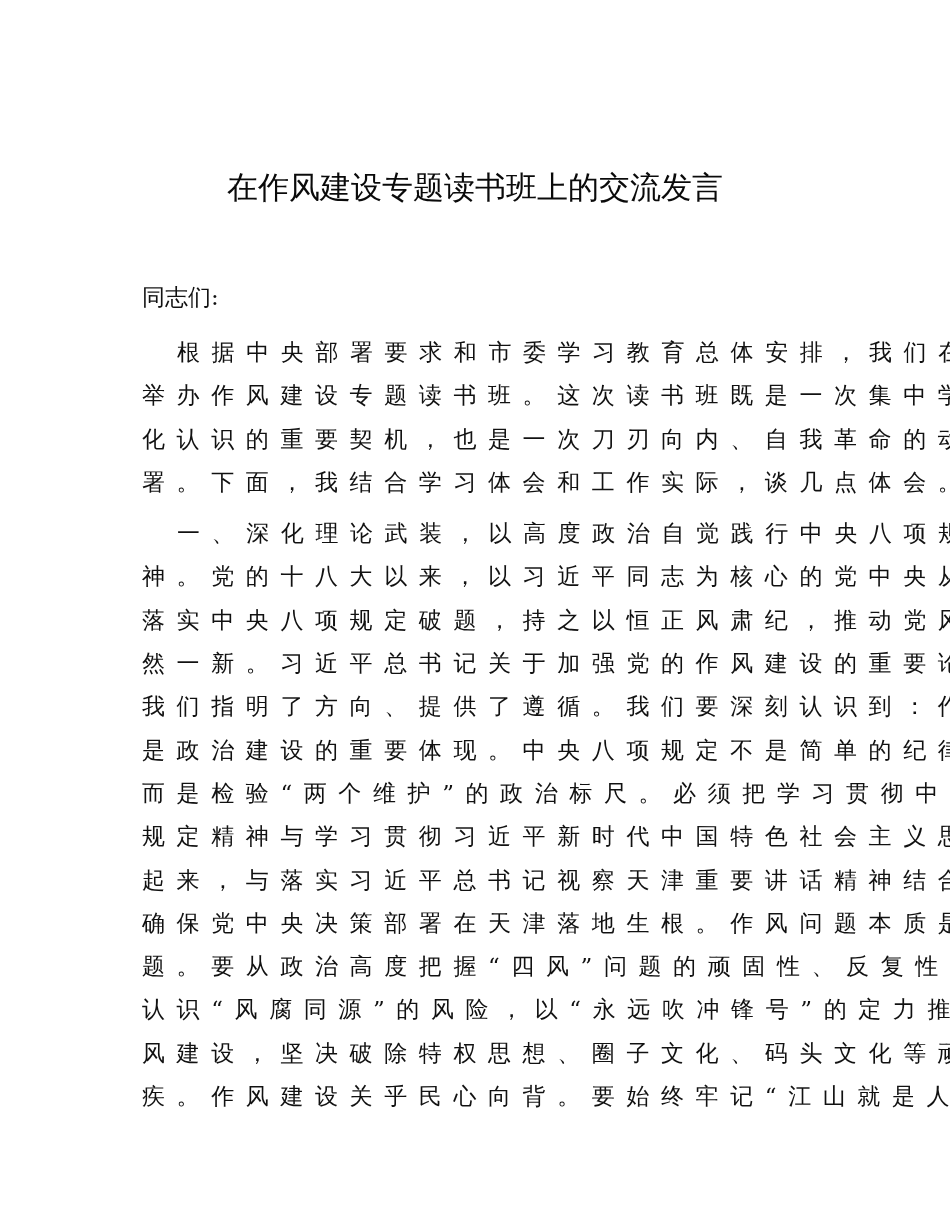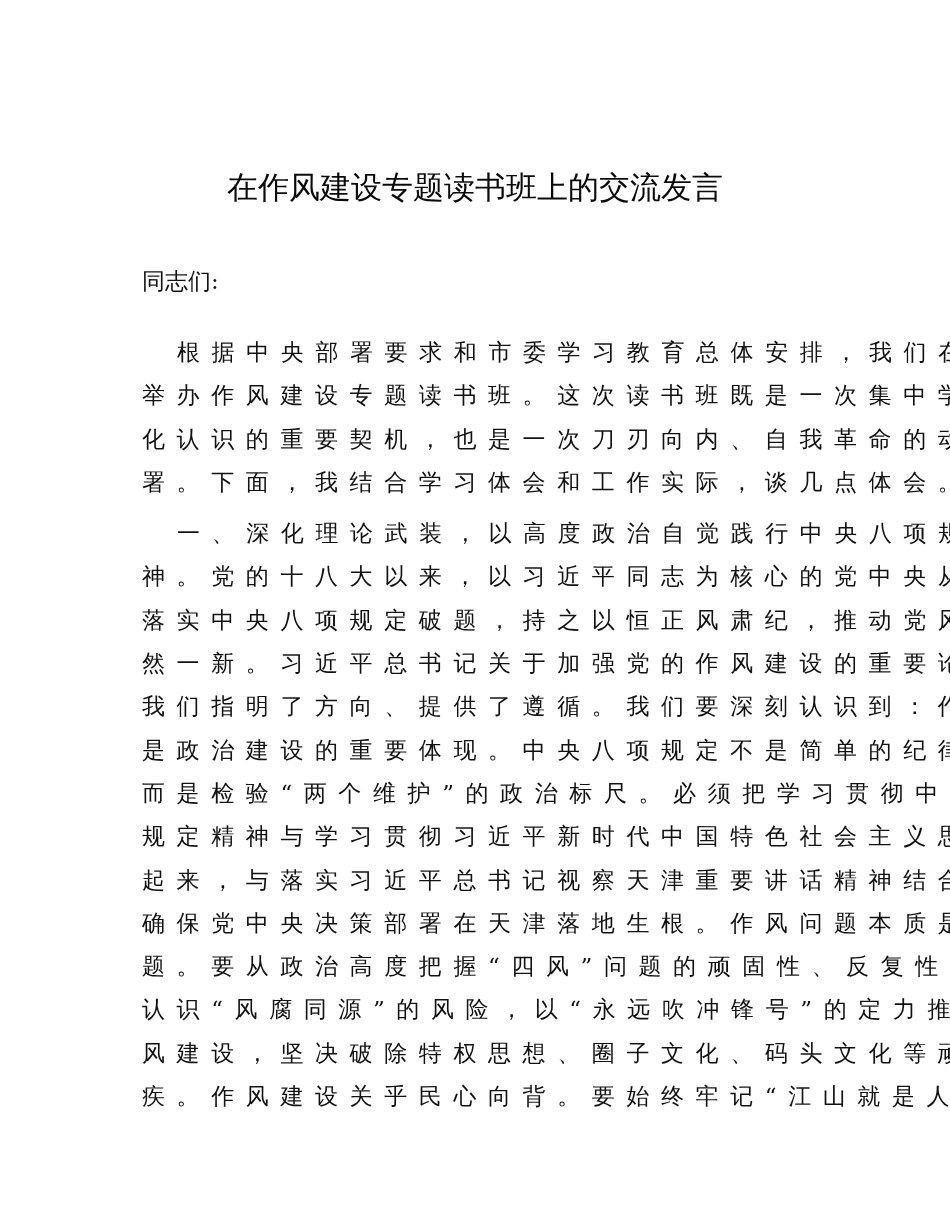--- a/index.html
+++ b/index.html
@@ -31,21 +31,21 @@
     text-align: center;
     font-size: 31px;
     line-height: 42px;
     font-family: "DejaVu Sans", sans-serif;
     color: #0a0a0a;
     letter-spacing: 0px;
   }
   .salutation {
     position: absolute;
     left: 142px;
-    top: 264px;
+    top: 280px;
     font-size: 23px;
     line-height: 34px;
     font-family: "DejaVu Serif", serif;
     color: #111;
   }
   .body-lines {
     position: absolute;
     left: 142px;
     top: 334px;
     width: 680px;

